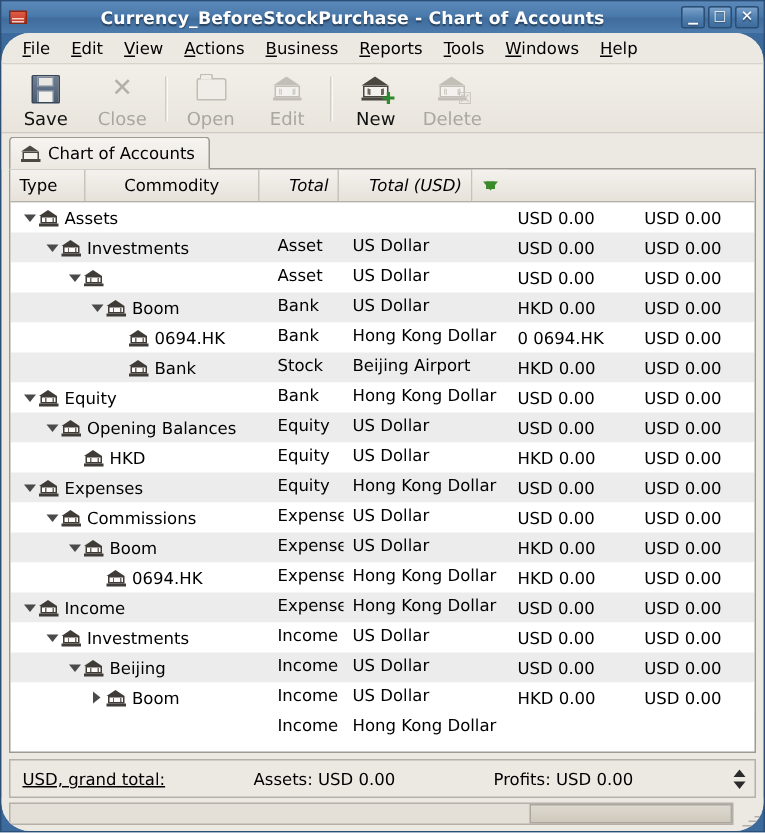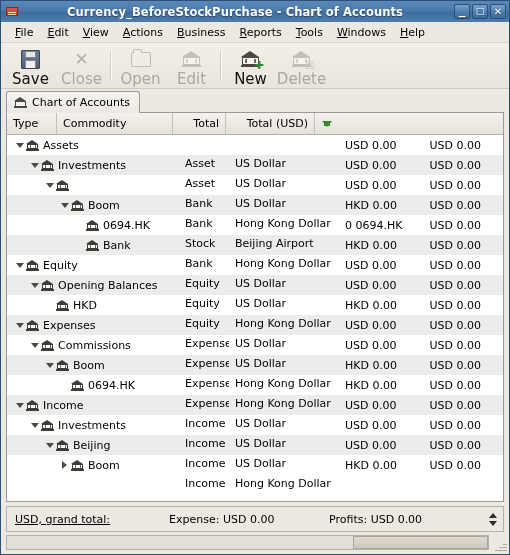--- a/index.html
+++ b/index.html
@@ -96,20 +96,21 @@
   .wbtn.min i { line-height: 9px; font-size: 13px; }
   .wbtn.max i { font-size: 9px; }
 
   
   #client {
     flex: 1 1 auto;
     background: #ece9e3;
     display: flex;
     flex-direction: column;
     overflow: hidden;
+    border-radius: 19px;
   }
 
   
   #menubar {
     height: 21px;
     flex: 0 0 21px;
     background: #ece9e3;
     border-bottom: 1px solid #d8d4cc;
     display: flex;
     align-items: center;
@@ -145,21 +146,21 @@
     justify-content: flex-start;
     padding-top: 3px;
     box-sizing: border-box;
   }
   .tbtn .ticon {
     height: 24px; width: 24px;
     display: flex; align-items: center; justify-content: center;
     position: relative;
   }
   .tbtn .tlabel {
-    font-size: 15px;
+    font-size: 12px;
     line-height: 12px;
     margin-top: 2px;
     color: #111;
     white-space: nowrap;
   }
   .tbtn.disabled .tlabel { color: #aaa6a0; }
   .tsep {
     width: 1px;
     height: 30px;
     background: #d2cdc3;
@@ -316,29 +317,29 @@
     display: flex;
     align-items: center;
     padding: 0 6px;
     box-sizing: border-box;
     border-right: 1px solid #c7c3bb;
     position: relative;
     white-space: nowrap;
     overflow: hidden;
   }
   .hcell.last { border-right: 0; }
-  .hcell.num { justify-content: flex-end; }
+  .hcell.num { justify-content: flex-end; font-style: italic; }
   .hcell .sortarrow {
     margin-left: auto;
     font-size: 8px;
     color: #3a3a3a;
   }
   #hc-name { width: 172px; flex: 0 0 172px; }
   #hc-type { width: 50px; flex: 0 0 50px; }
-  #hc-comm { width: 116px; flex: 0 0 116px; }
+  #hc-comm { width: 116px; flex: 0 0 116px; justify-content: center; }
   #hc-total { width: 53px; flex: 0 0 53px; }
   #hc-totalusd { width: 89px; flex: 0 0 89px; }
   #hc-arrow {
     width: 24px; flex: 0 0 24px;
     display: flex; align-items: center; justify-content: center;
     border-right: 0;
     background: linear-gradient(to bottom, #f4f2ee, #e6e2da);
   }
   .greenarrow {
     width: 0; height: 0;
@@ -920,21 +921,21 @@
             <div class="c-comm">Hong Kong Dollar</div>
             <div class="c-total">HKD 0.00</div>
             <div class="c-totalusd">USD 0.00</div>
             <div class="c-pad"></div>
           </div>
         </div>
     </div>
 
     <div id="summarybar">
       <span class="sum-label">USD, grand total:</span>
-      <span class="sum-assets">Expense: USD 0.00</span>
+      <span class="sum-assets">Assets: USD 0.00</span>
       <span class="sum-profits">Profits: USD 0.00</span>
       <span class="sum-spin">
         <span class="up"></span>
         <span class="dn"></span>
       </span>
     </div>
 
     <div id="bottombar">
       <div id="hscroll">
         <div class="thumb"></div>

